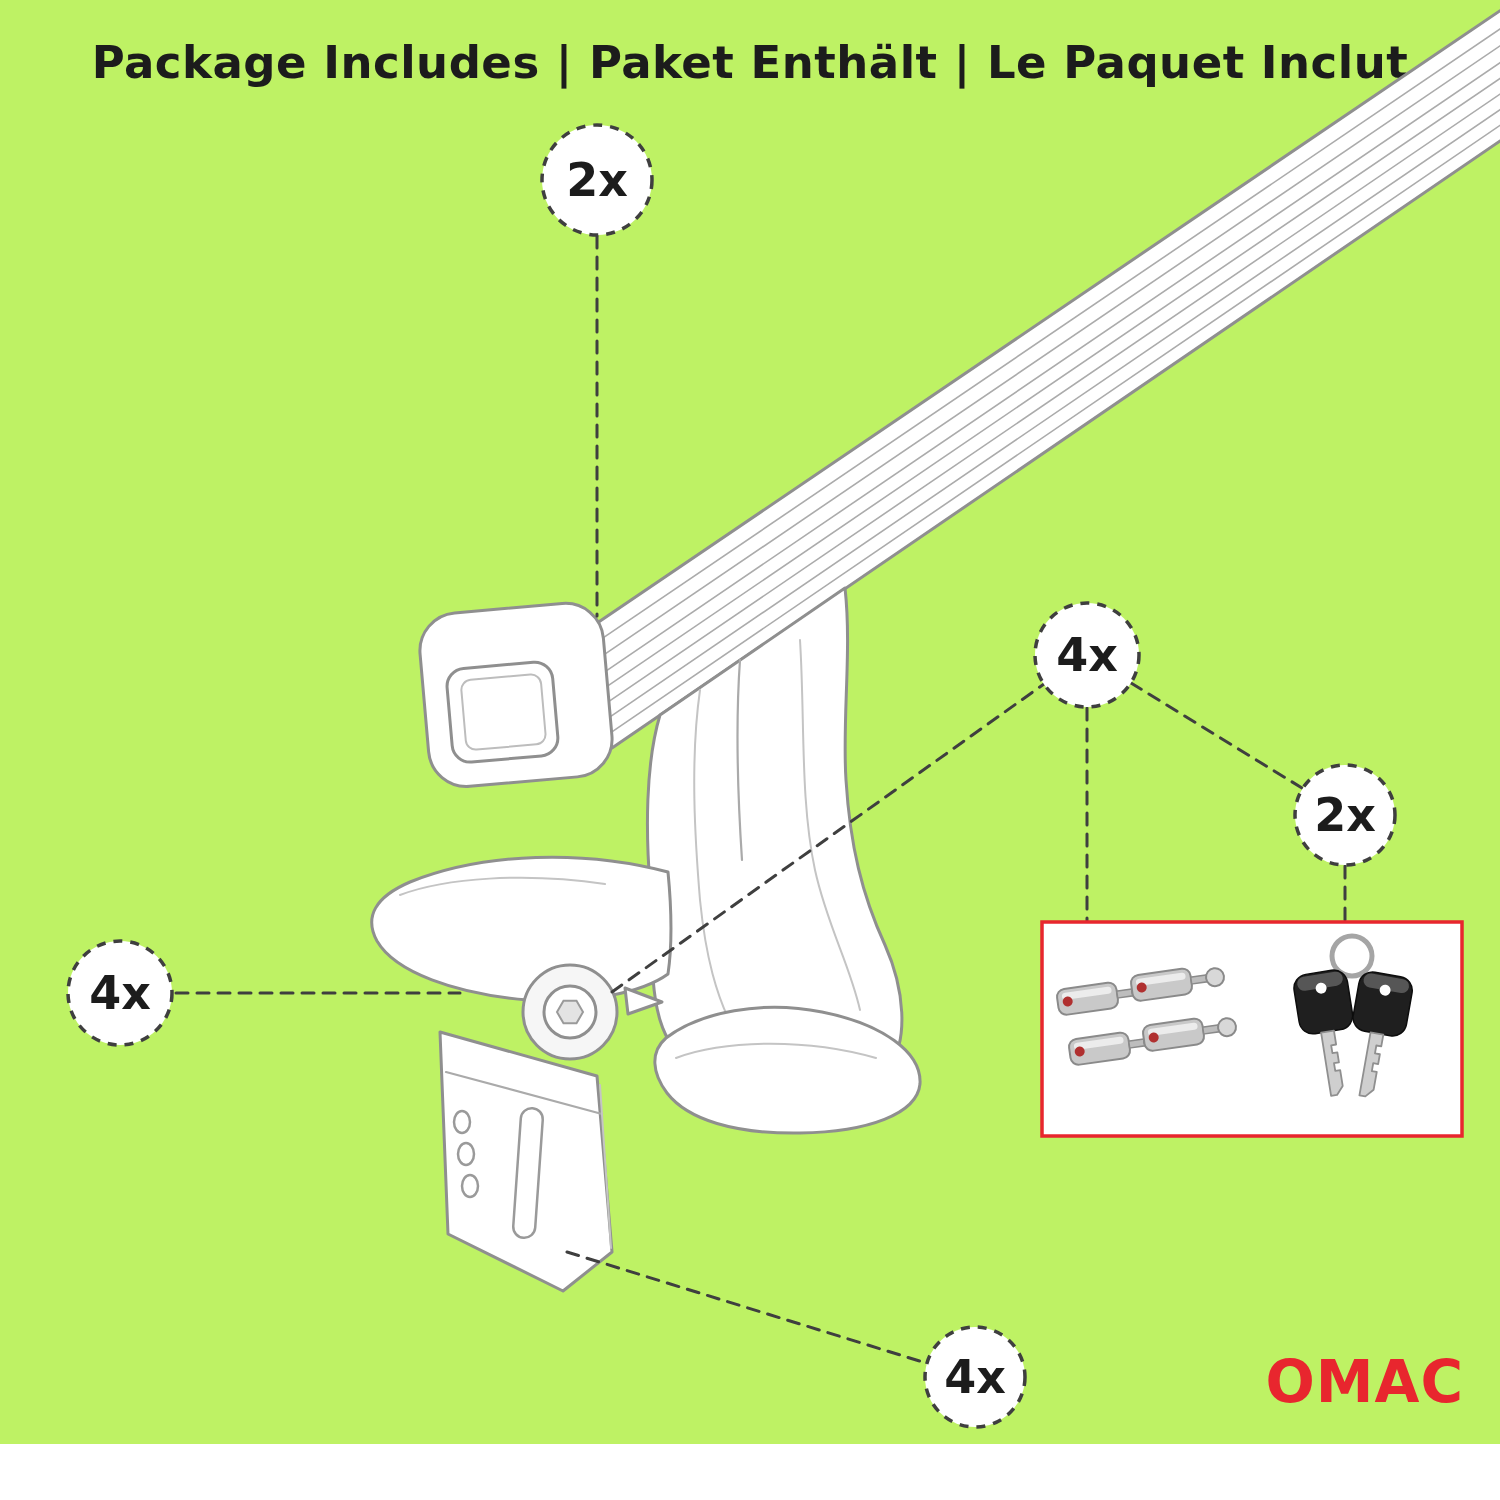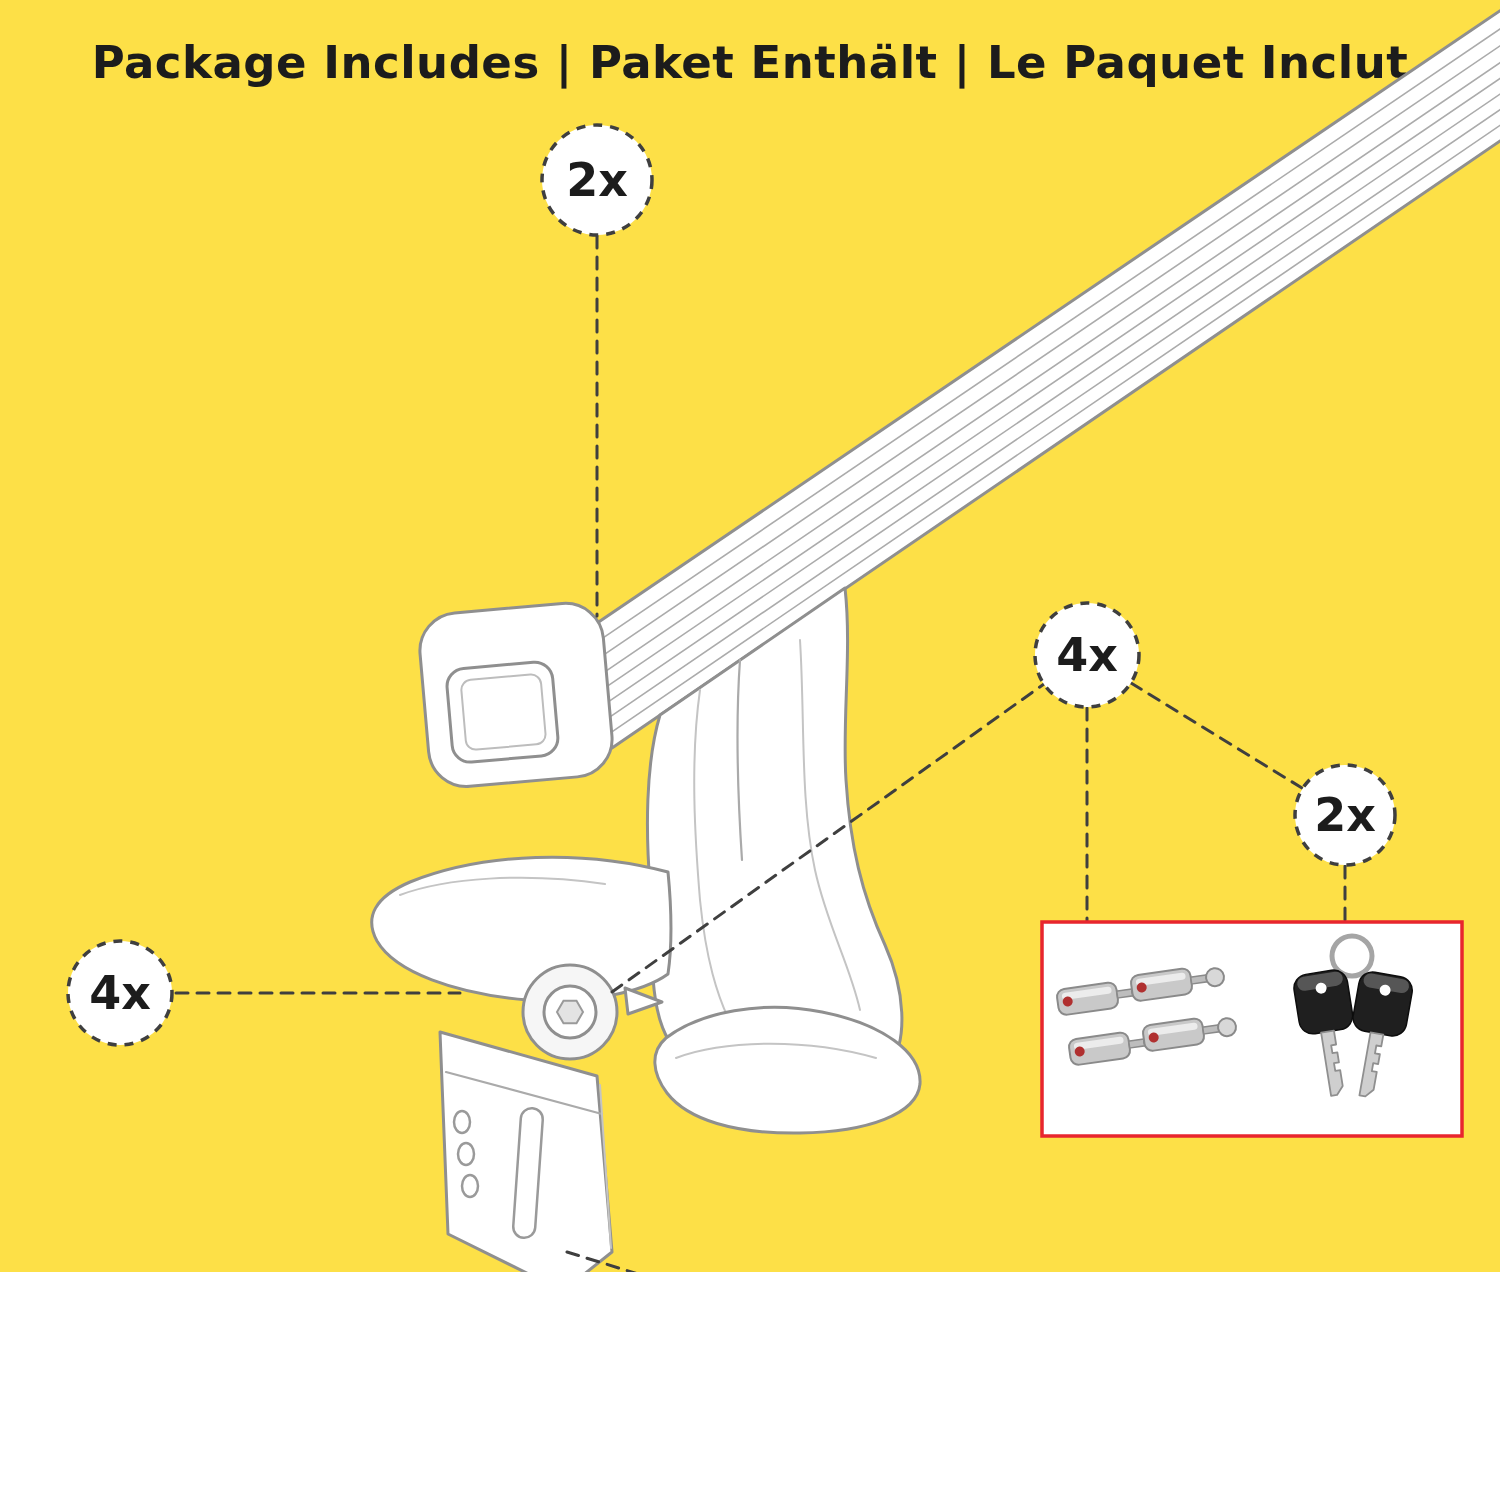--- a/index.html
+++ b/index.html
@@ -6,22 +6,22 @@
     margin: 0;
     padding: 0;
     background: #ffffff;
     width: 1500px;
     height: 1500px;
     font-family: "DejaVu Sans", "Liberation Sans", sans-serif;
   }
   .page {
     position: relative;
     width: 1500px;
-    height: 1272px;
-    background: #fde047;
+    height: 1444px;
+    background: #bef264;
     overflow: hidden;
   }
   .title {
     position: absolute;
     top: 36px;
     left: 0;
     width: 100%;
     margin: 0;
     text-align: center;
     font-size: 45px;
@@ -262,14 +262,15 @@
       <text class="callout-label" x="120" y="993" dy="16">4x</text>
     </g>
 
     <g>
       <circle class="callout-circle" cx="975" cy="1377" r="50"></circle>
       <text class="callout-label" x="975" y="1377" dy="16">4x</text>
     </g>
 
   </svg>
 
+  <div class="logo">OMAC</div>
 
 </div>
 
 </body></html>

